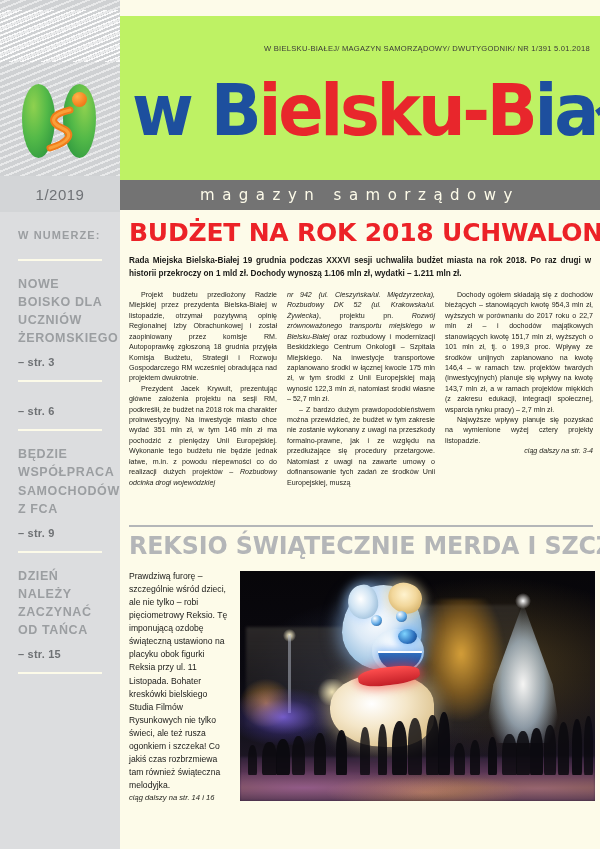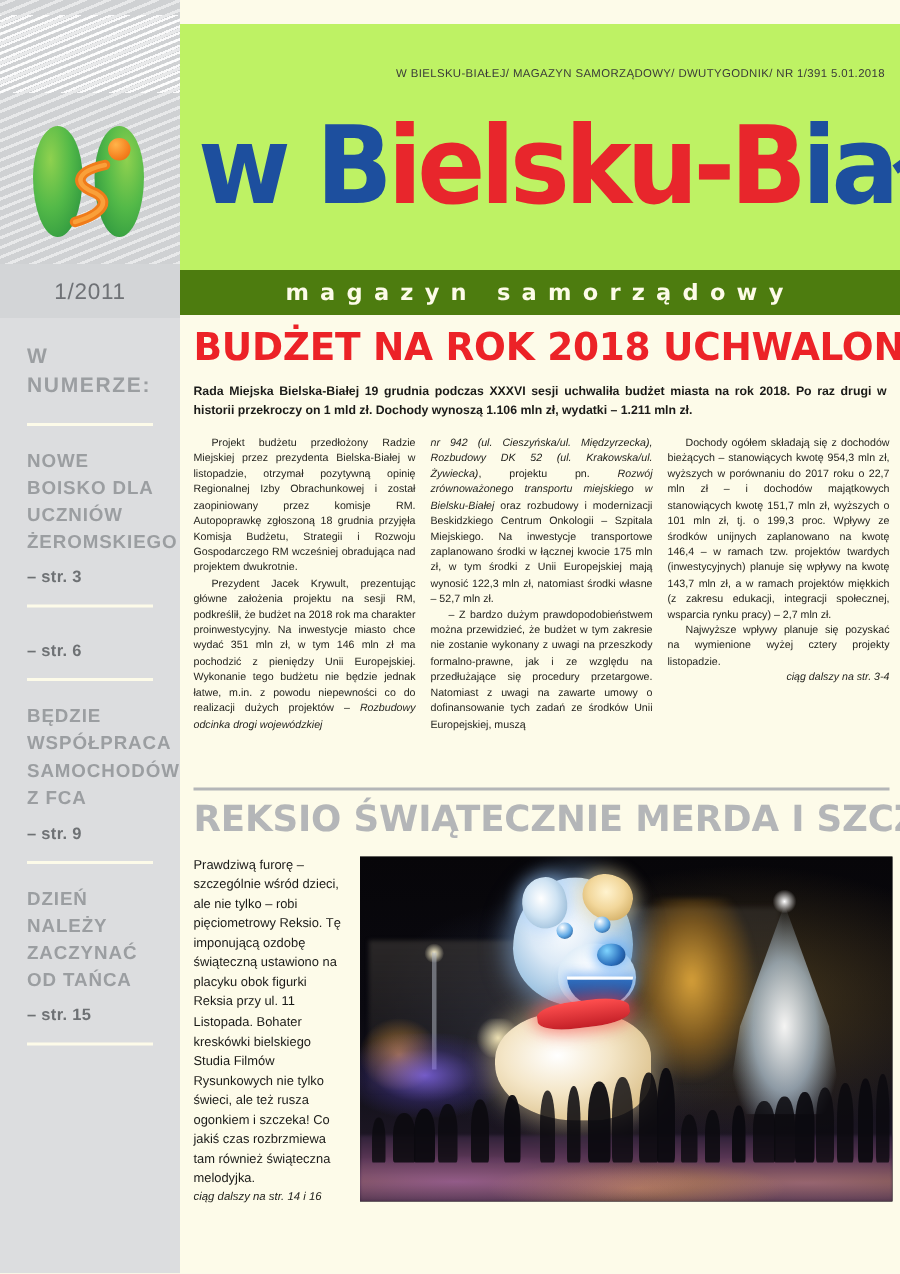--- a/index.html
+++ b/index.html
@@ -51,21 +51,21 @@
   .issue{
     position:absolute;left:0;top:176px;width:120px;height:36px;
     background:#d3d5d7;
     display:flex;align-items:center;justify-content:center;
     color:#6f7276;font-size:15px;letter-spacing:.5px;font-weight:400;
   }
 
   .rail-list{position:absolute;left:0;top:212px;width:120px;}
   .rail-sep{height:2px;background:#fdfbe9;margin:0 18px 0 18px;}
   .rail-head{
-    color:#9b9ea1;font-size:14px;font-weight:bold;letter-spacing:1.1px;
+    color:#9b9ea1;font-size:11px;font-weight:bold;letter-spacing:1.1px;
     padding:16px 12px 16px 18px;line-height:1.35;
   }
   .rail-item{padding:14px 10px 12px 18px;}
   .rail-item .t{
     color:#9b9ea1;font-size:12.5px;font-weight:bold;letter-spacing:.6px;line-height:1.45;
     text-transform:uppercase;
   }
   .rail-item.hot .t{color:#ef4123;}
   .rail-item .p{
     color:#6e7174;font-size:11px;font-weight:bold;margin-top:9px;letter-spacing:.2px;
@@ -83,23 +83,23 @@
     font-family:"DejaVu Sans", sans-serif;
     font-weight:bold;font-size:72px;line-height:1;
     letter-spacing:-3.5px;
     color:#1d4f9e;
     white-space:nowrap;
     transform:scaleX(0.93);transform-origin:left center;
   }
   .title .r{color:#e8262c;}
   .subbar{
     position:absolute;left:120px;top:180px;width:480px;height:30px;
-    background:#4d7c0f;
+    background:#737373;
     display:flex;align-items:center;justify-content:center;
-    color:#fdfbe9;font-size:15px;font-weight:bold;letter-spacing:7.5px;
+    color:#fdfbe9;font-size:15px;font-weight:normal;letter-spacing:7.5px;
     font-family:"DejaVu Sans", sans-serif;
   }
 
   
   .main{position:absolute;left:120px;top:212px;width:480px;height:637px;background:#fdfbe9;}
 
   .h1{
     position:absolute;left:9px;top:8px;width:466px;
     font-family:"DejaVu Sans", sans-serif;
     font-weight:bold;font-size:25.5px;letter-spacing:-0.2px;
@@ -235,21 +235,21 @@
         <div class="sbody">
           <svg width="34" height="64" viewBox="0 0 34 64">
             <path d="M28 18 C10 22, 6 30, 20 36 C32 41, 28 50, 8 56" fill="none" stroke="#f07c1a" stroke-width="7" stroke-linecap="round"></path>
             <path d="M28 18 C10 22, 6 30, 20 36 C32 41, 28 50, 8 56" fill="none" stroke="#f9a03a" stroke-width="3" stroke-linecap="round"></path>
           </svg>
           <div class="dot"></div>
         </div>
       </div>
     </div>
 
-    <div class="issue">1/2011</div>
+    <div class="issue">1/2019</div>
 
     <div class="rail-list">
       <div class="rail-head">W NUMERZE:</div>
       <div class="rail-sep"></div>
 
       <div class="rail-item">
         <div class="t">NOWE BOISKO DLA UCZNIÓW ŻEROMSKIEGO</div>
         <div class="p">– str. 3</div>
       </div>
       <div class="rail-sep"></div>

